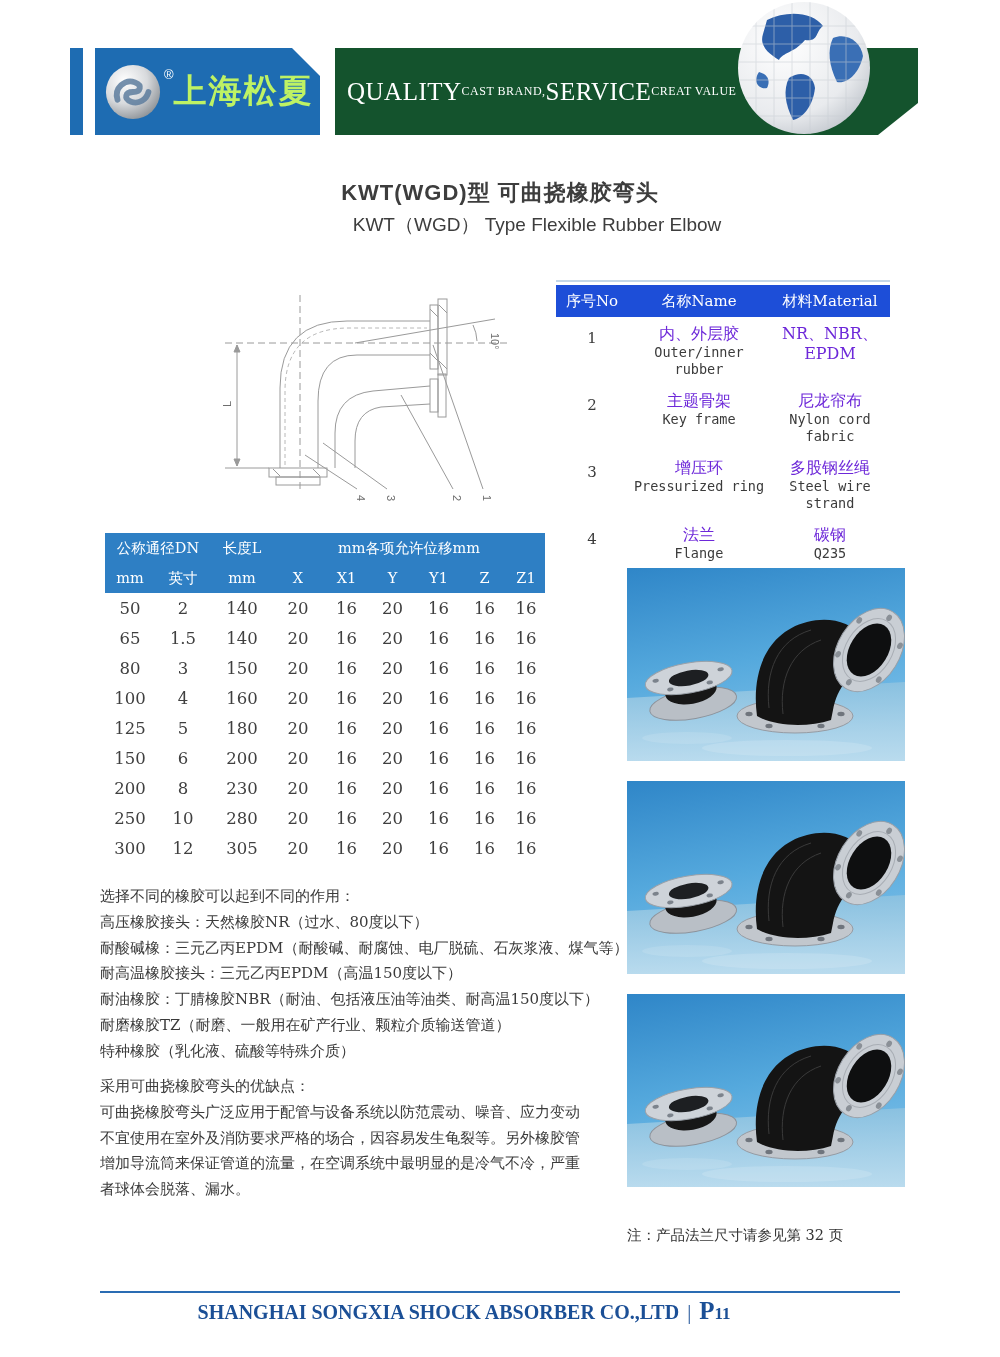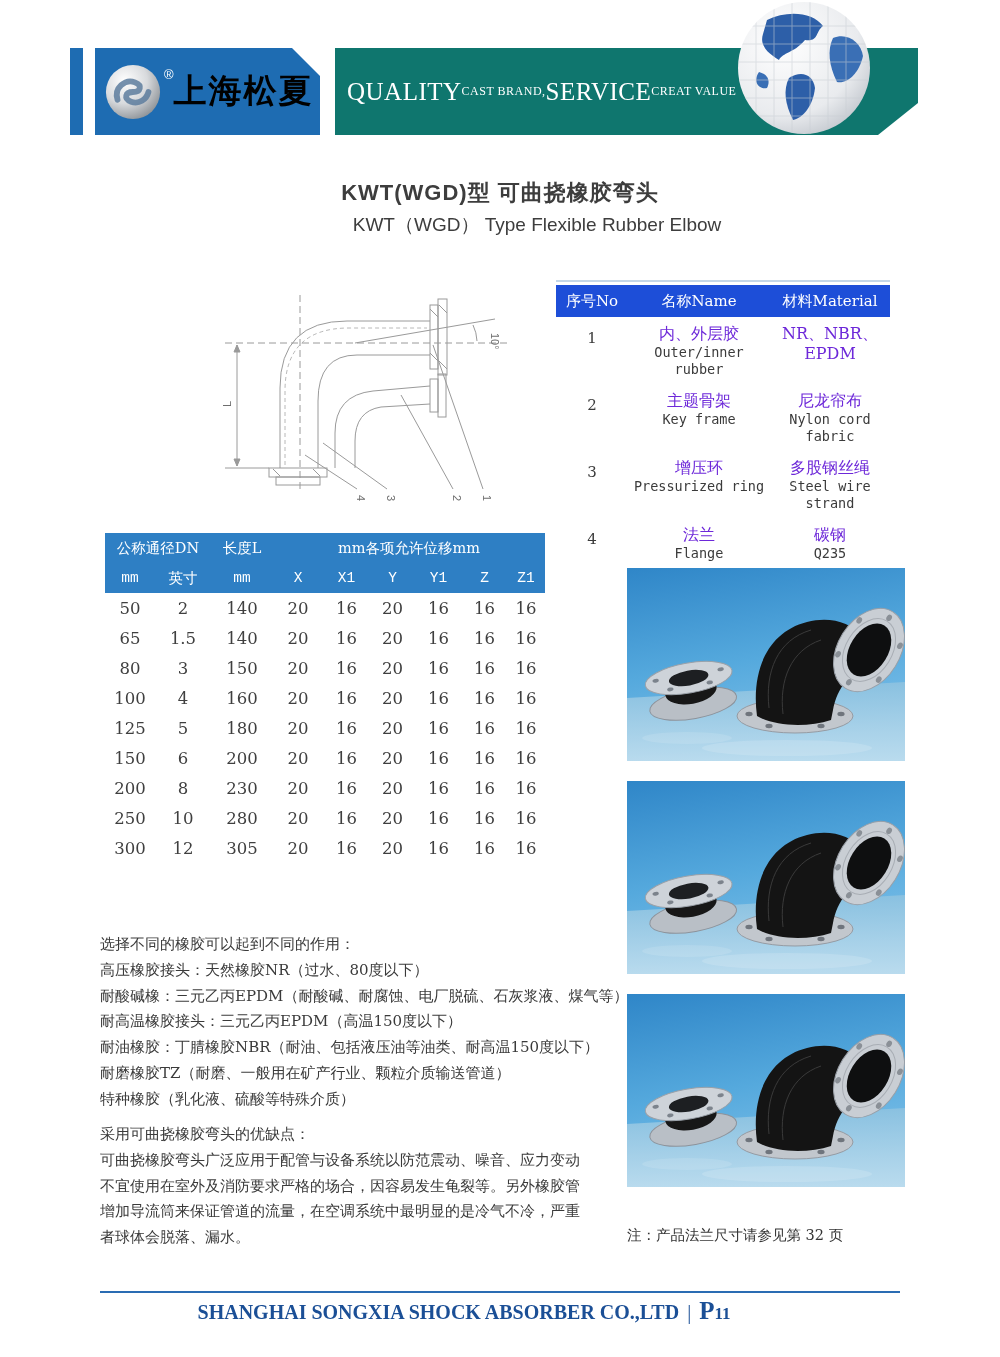--- a/index.html
+++ b/index.html
@@ -6,23 +6,23 @@
   .page{position:relative;width:1000px;height:1357px;background:#ffffff;overflow:hidden;
         font-family:"Liberation Sans",sans-serif;}
 
   
   .hdr-sidebar{position:absolute;left:70px;top:48px;width:13px;height:87px;background:#1e6cb2;}
   .logo-box{position:absolute;left:95px;top:48px;width:225px;height:87px;background:#1e6cb2;
             clip-path:polygon(0 0,197px 0,225px 28px,225px 87px,0 87px);
             display:flex;align-items:center;}
   .sphere{width:58px;height:58px;margin-left:9px;flex:0 0 auto;}
   .reg-mark{color:#ffffff;font-size:13px;position:relative;top:-17px;left:2px;}
-  .logo-text{color:#000000;font-size:33px;font-weight:600;letter-spacing:2px;margin-left:2px;
+  .logo-text{color:#bef264;font-size:33px;font-weight:600;letter-spacing:2px;margin-left:2px;
              font-family:"Liberation Sans",sans-serif;}
-  .banner{position:absolute;left:335px;top:48px;width:583px;height:87px;background:#0f766e;
+  .banner{position:absolute;left:335px;top:48px;width:583px;height:87px;background:#14532d;
           clip-path:polygon(0 0,583px 0,583px 55px,543px 87px,0 87px);}
   .slogan{position:absolute;left:12px;top:0;height:87px;display:flex;align-items:center;
           color:#ffffff;font-family:"Liberation Serif",serif;white-space:nowrap;}
   .slogan .big{font-size:25px;letter-spacing:.5px;}
   .slogan .small{font-size:12px;letter-spacing:.5px;}
   .globe{position:absolute;left:731px;top:0;width:148px;height:141px;}
 
   
   .title-cn{position:absolute;left:0;top:178px;width:1000px;text-align:center;
             font-size:22px;font-weight:600;color:#3d3d3d;letter-spacing:1px;}
@@ -42,31 +42,31 @@
   .mat-no{font-family:"DejaVu Serif",serif;font-size:15px;color:#3b3b3b;padding-top:12px !important;}
   .mat-cn{font-size:16px;color:#6d28d9;font-family:"DejaVu Serif",serif;line-height:20px;}
   .mat-en{font-size:13.5px;color:#3b3b3b;font-family:"DejaVu Sans Mono",monospace;line-height:17px;}
 
   
   .dims-wrap{position:absolute;left:105px;top:533px;width:440px;}
   table.dims{border-collapse:collapse;width:440px;table-layout:fixed;}
   table.dims th{background:#2e7fc4;color:#ffffff;font-weight:normal;font-size:14.5px;
                 font-family:"DejaVu Serif",serif;}
   .dims .grouprow th{height:28px;margin-top:20px;}
-  .dims .colrow th{height:28px;font-family:Liberation Mono, monospace;}
+  .dims .colrow th{height:28px;}
   table.dims td{height:28px;text-align:center;font-family:"DejaVu Serif",serif;
                 font-size:16.5px;color:#3f3f3f;}
 
   
   .photo{position:absolute;left:627px;width:278px;height:193px;}
   .photo svg{display:block;width:278px;height:193px;}
 
   
   .textblock{position:absolute;left:100px;width:505px;font-family:"DejaVu Serif",serif;
-             font-size:15px;color:#3a3a3a;margin-top:48px;}
+             font-size:15px;color:#3a3a3a;}
   .textblock .tline{height:25.8px;line-height:25.8px;white-space:nowrap;}
 
   .note{position:absolute;left:627px;top:1226px;font-family:"DejaVu Serif",serif;
         font-size:14.5px;color:#333333;}
 
   
   .footer-line{position:absolute;left:100px;top:1291px;width:800px;border-top:2px solid #2a6cb3;}
   .footer-text{position:absolute;left:0;top:1297px;width:928px;text-align:center;
                font-family:"Liberation Serif",serif;font-weight:bold;color:#1b4f96;font-size:20px;}
   .footer-text .sep{margin:0 8px;font-weight:normal;}

